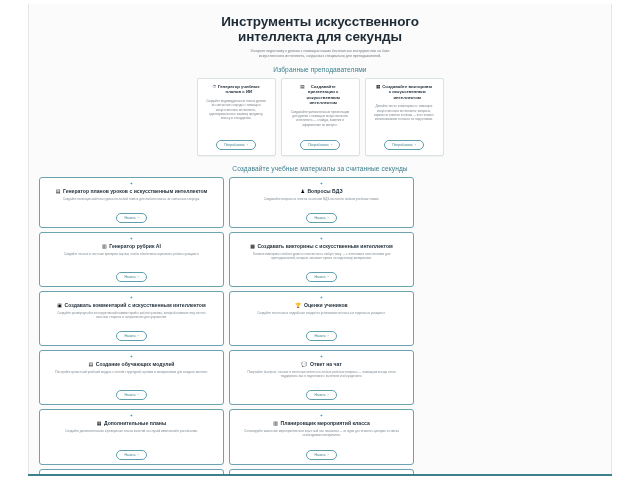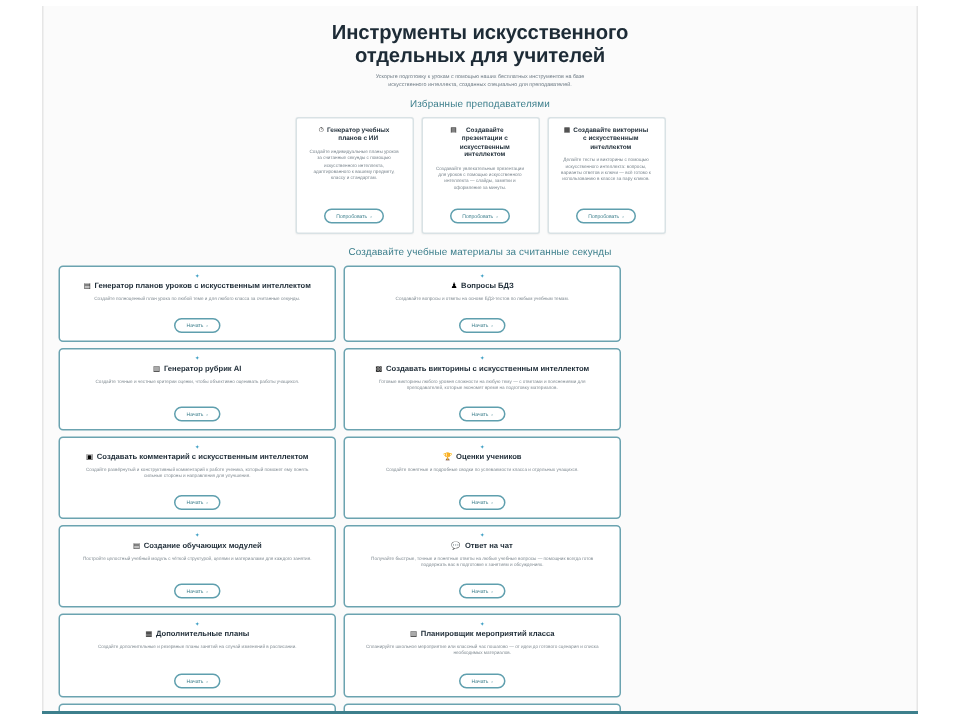--- a/index.html
+++ b/index.html
@@ -200,21 +200,21 @@
 </head>
 <body>
 
 <div id="page">
   <div class="page-frame">
     <div class="inner">
 
       <div class="hero">
         <h1>
           <span>Инструменты искусственного</span>
-          <span class="l2">отдельных для учителей</span>
+          <span class="l2">интеллекта для секунды</span>
         </h1>
         <div class="hero-sub">
           <div>Ускорьте подготовку к урокам с помощью наших бесплатных инструментов на базе</div>
           <div>искусственного интеллекта, созданных специально для преподавателей.</div>
         </div>
       </div>
 
       <div class="section-title">Избранные преподавателями</div>
 
       <div class="featured-wrap">

